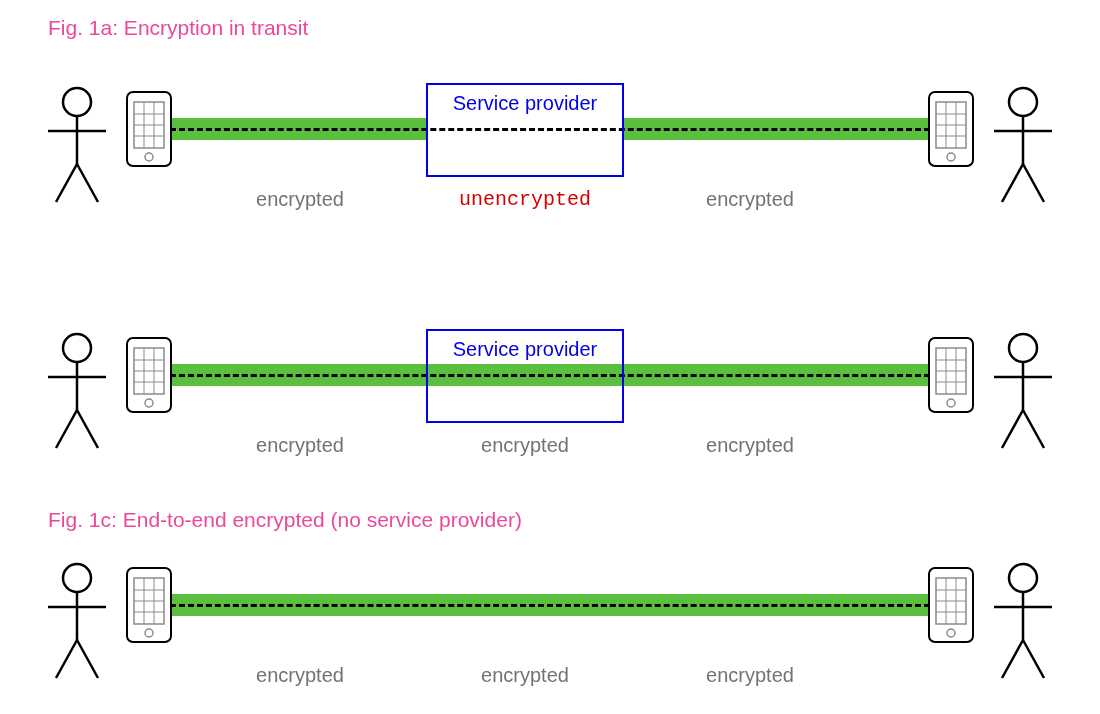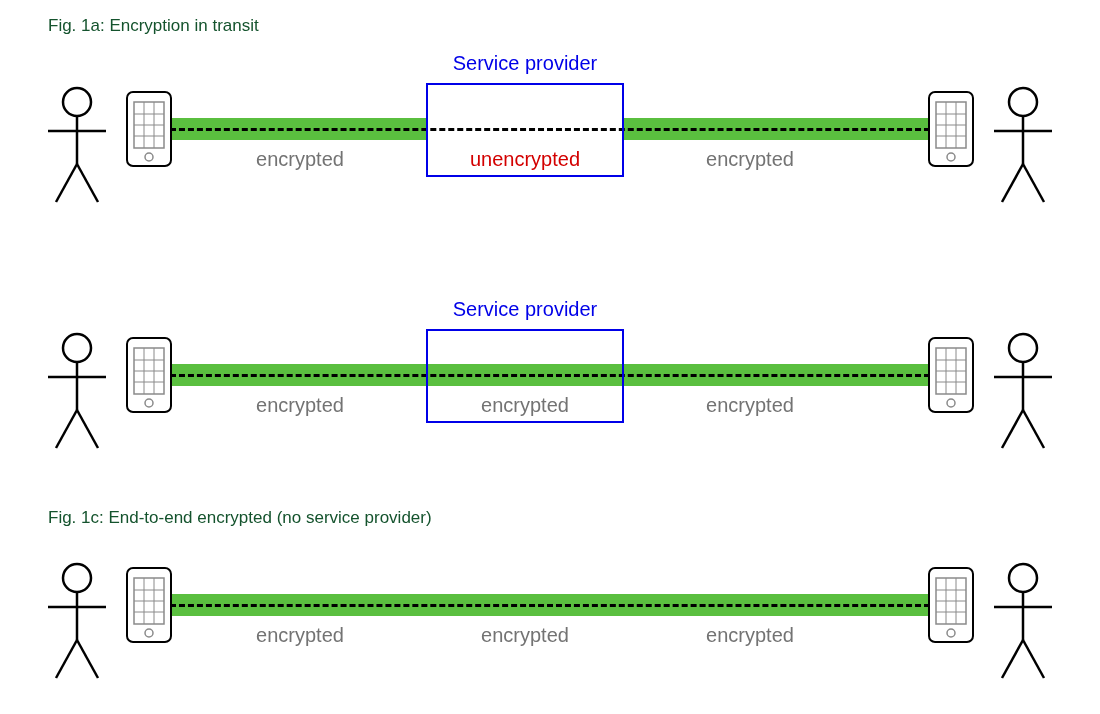--- a/index.html
+++ b/index.html
@@ -8,30 +8,31 @@
     background: #fff;
     font-family: "Segoe UI", "Helvetica Neue", Arial, sans-serif;
   }
   .page {
     position: relative;
     width: 1100px;
     height: 714px;
   }
   .caption {
     position: absolute;
-    font-size: 17px;
-    color: #14532d;
+    font-size: 21px;
+    color: #ec4899;
   }
   .label {
     position: absolute;
     font-size: 20px;
     text-align: center;
+    margin-top: 40px;
   }
   .enc   { color: #737373; }
-  .unenc { color: #d30000; }
+  .unenc { color: #d30000; font-family: Liberation Mono, monospace; }
   .blue  { color: #0000e8; }
 
   
   .spbox {
     position: absolute;
     border: 2px solid #0000e8;
     box-sizing: border-box;
     background: transparent;
   }
 

